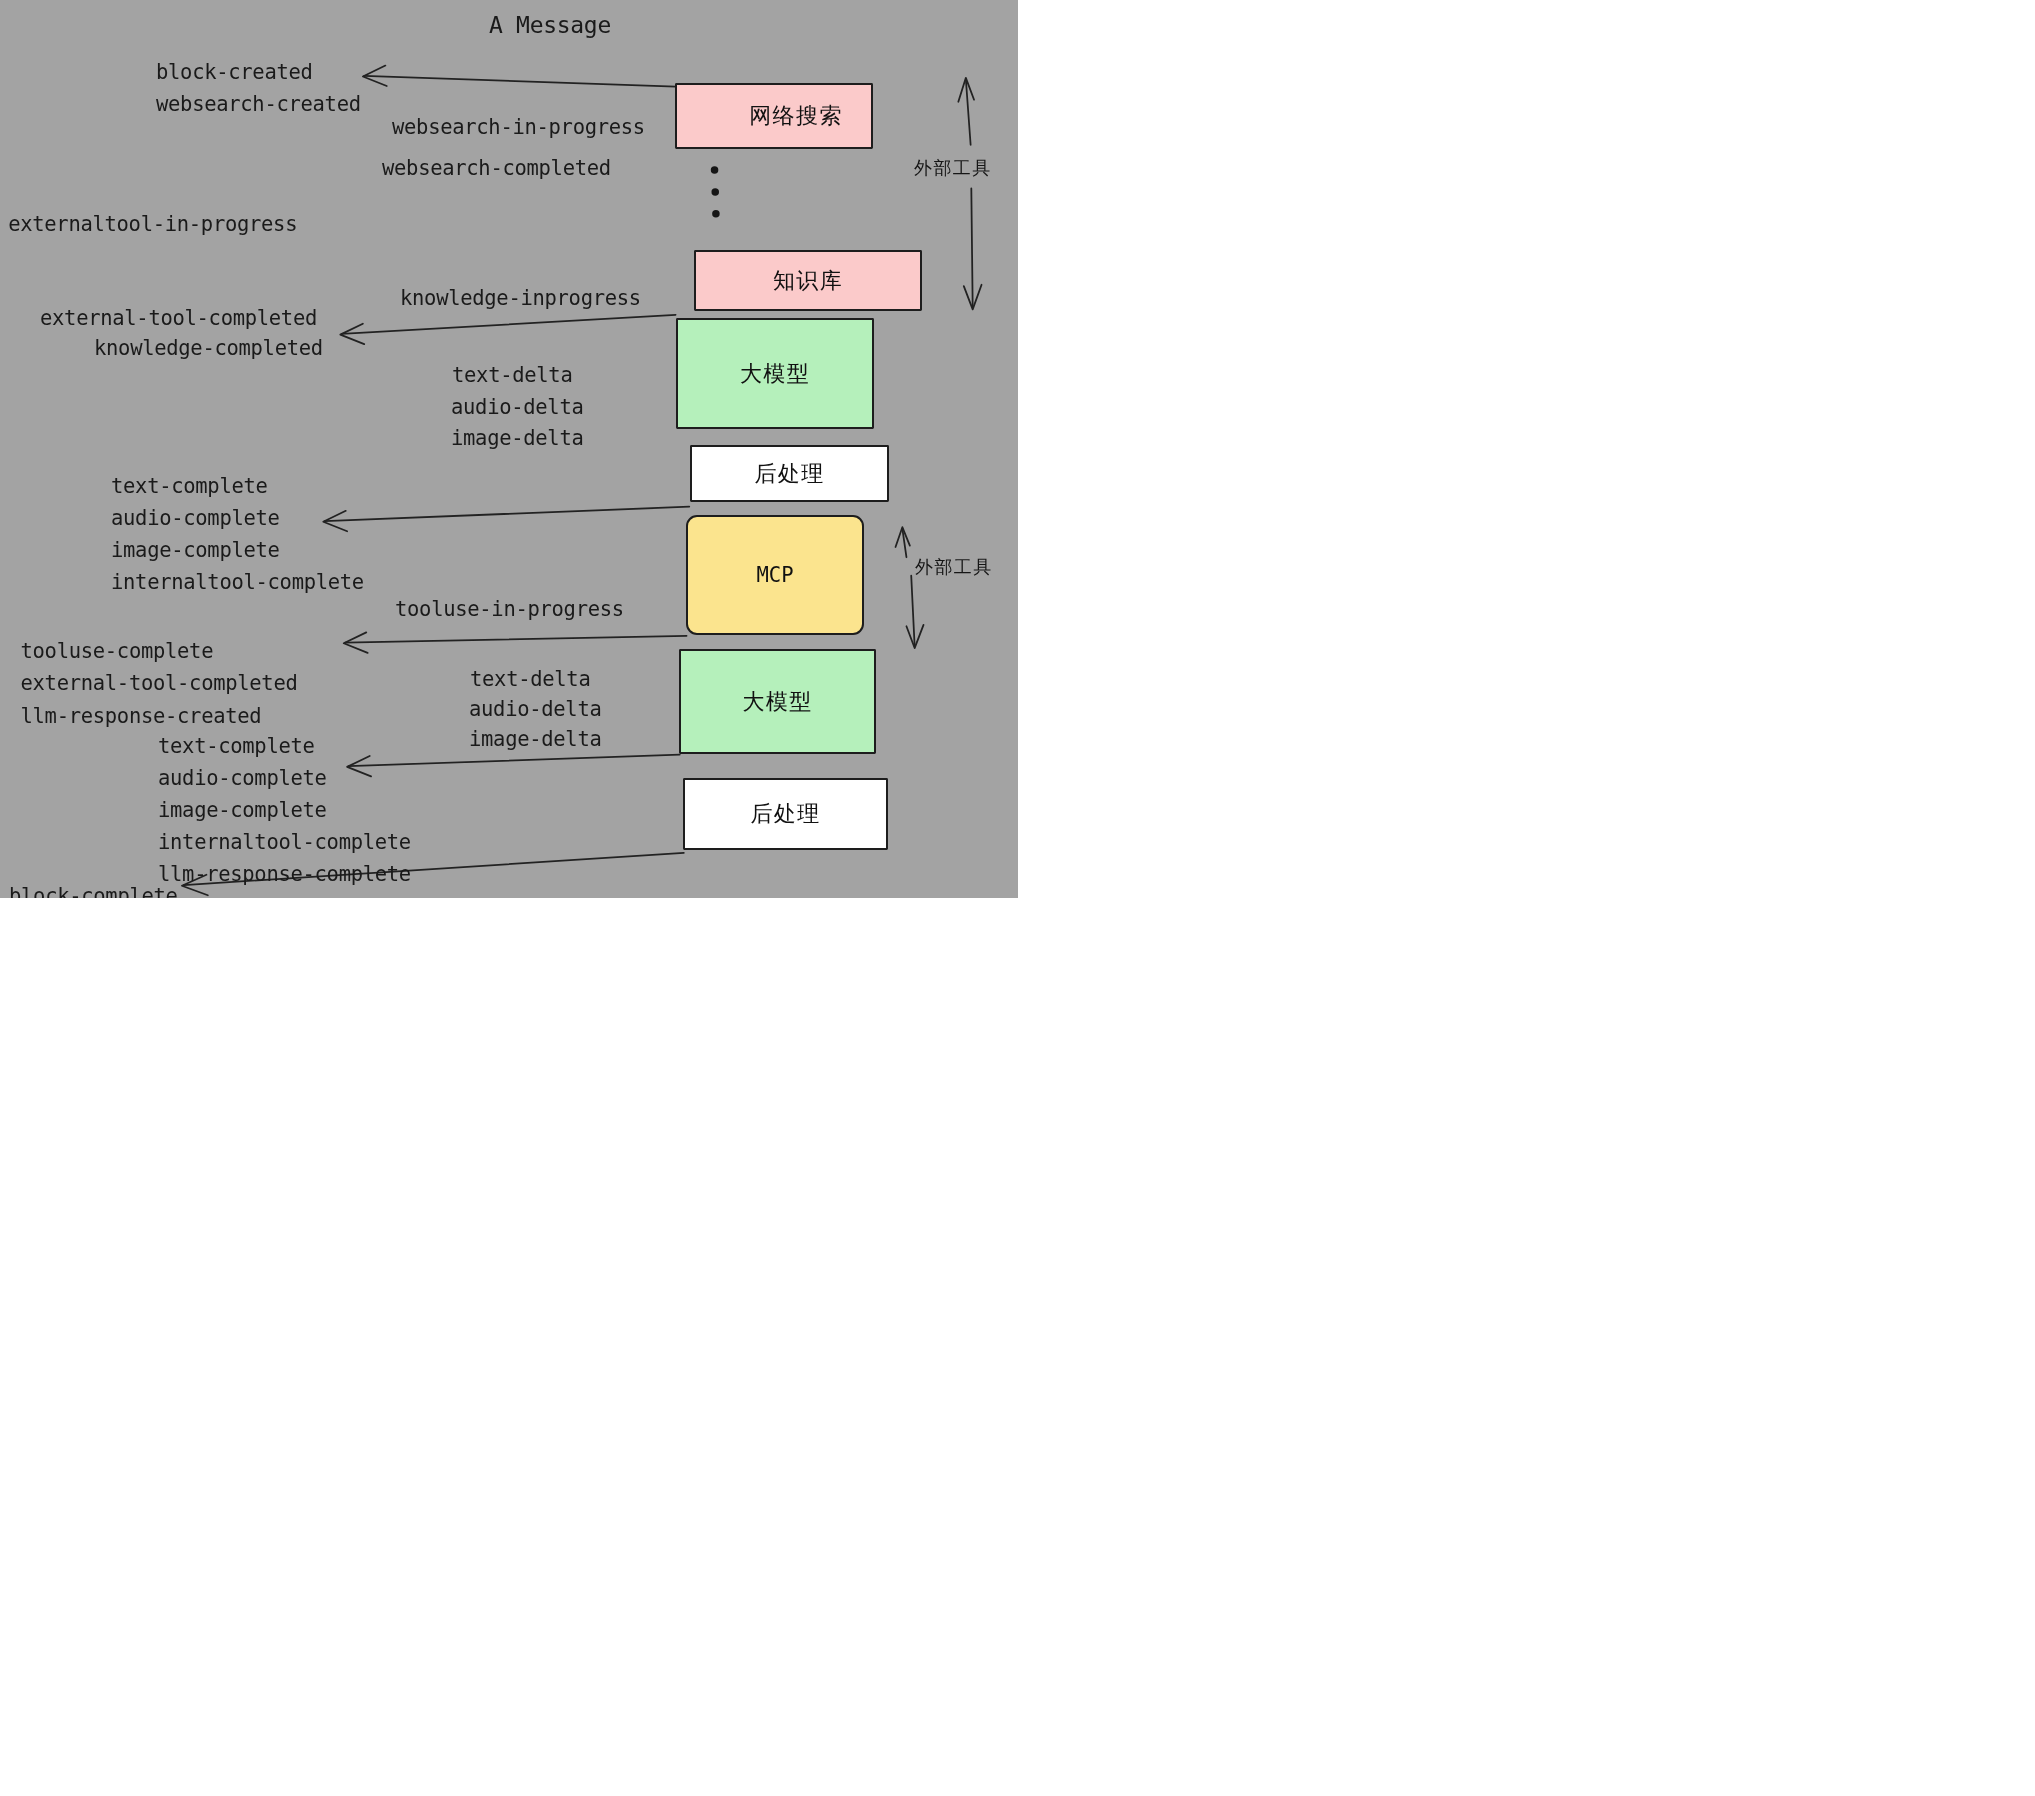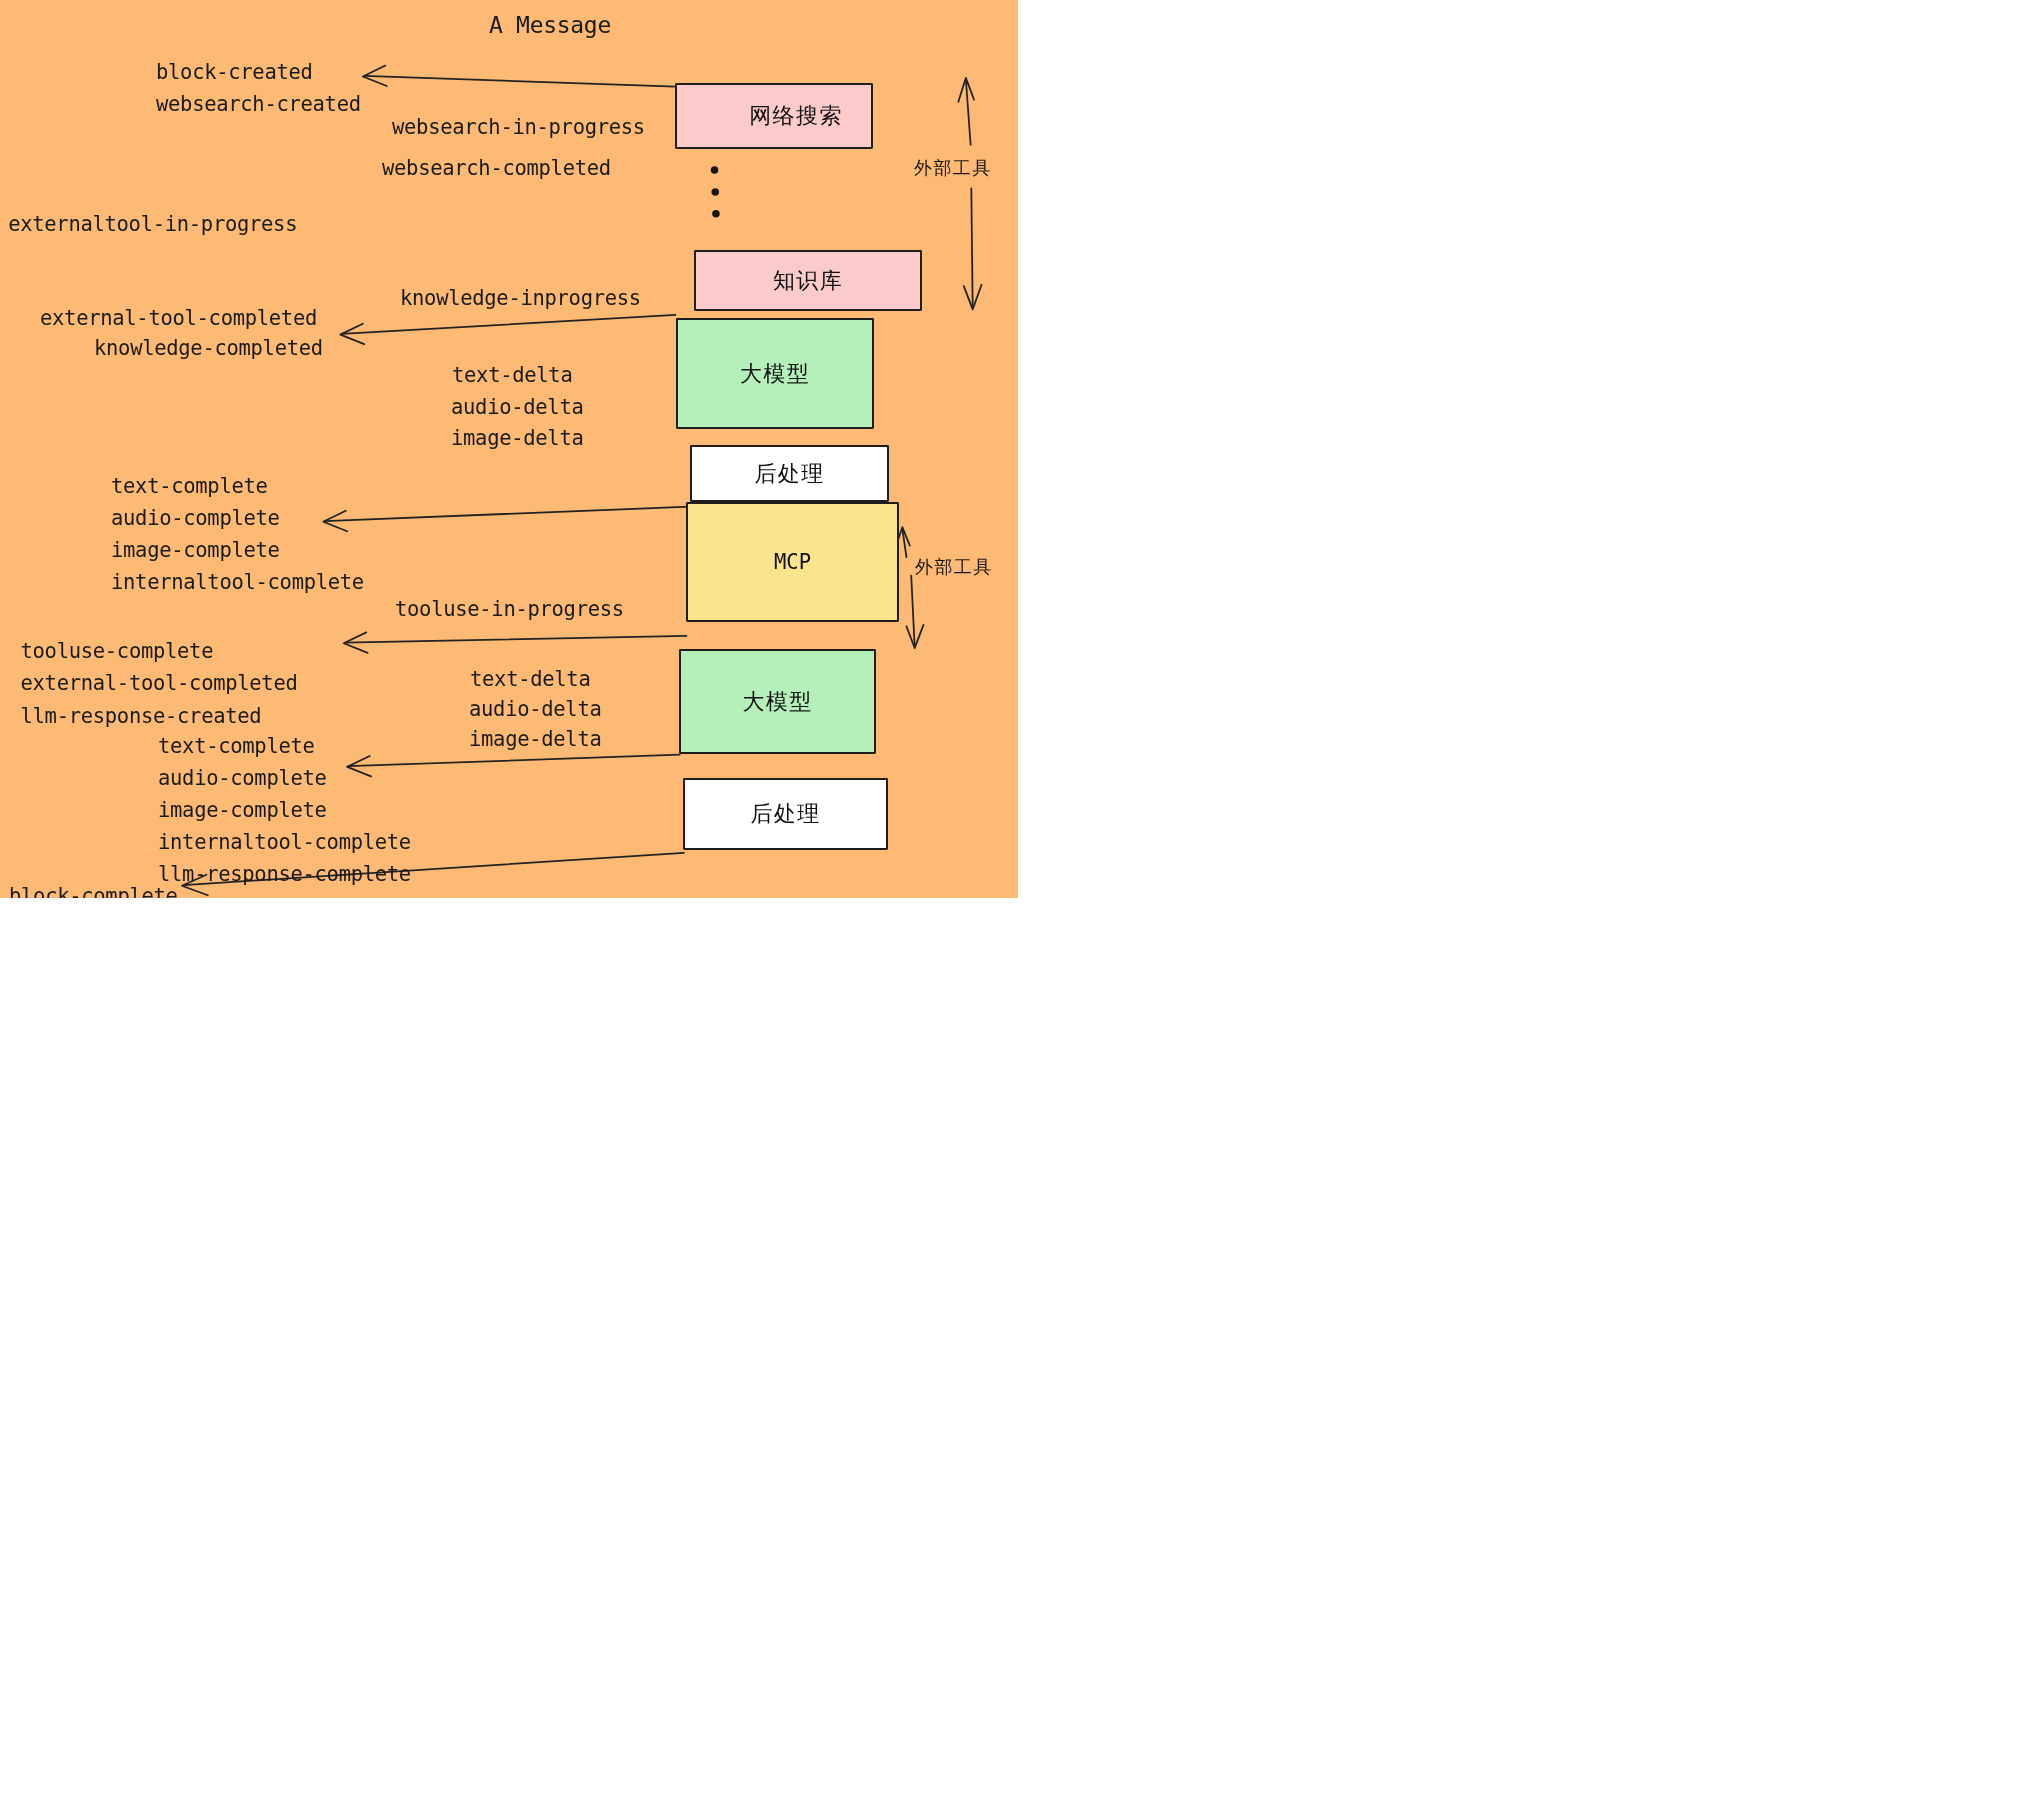--- a/index.html
+++ b/index.html
@@ -1,20 +1,20 @@
 <!DOCTYPE html>
 <html style="font-size:11px"><head>
 <meta charset="utf-8">
 <style>
   html,body{margin:0;padding:0;background:#ffffff;}
   #stage{
     position:relative;
     width:1018px;
     height:898px;
-    background:#fdba74;
+    background:#a3a3a3;
     overflow:hidden;
     font-family:"DejaVu Sans Mono", monospace;
     color:#1a1a1a;
   }
   #wires{position:absolute;left:0;top:0;width:1018px;height:898px;}
   #wires path{stroke:#222;stroke-width:2.6;fill:none;stroke-linecap:round;stroke-linejoin:round;}
   #wires circle{fill:#161616;stroke:none;}
   .lbl{
     position:absolute;
     font-size:20.5px;
@@ -166,21 +166,21 @@
   </div>
 
   <div class="box green" style="left:676px;top:318px;width:198px;height:111px;">
     <span class="cn">大模型</span>
   </div>
 
   <div class="box white" style="left:690px;top:445px;width:199px;height:57px;">
     <span class="cn">后处理</span>
   </div>
 
-  <div class="box yellow" style="left:686px;top:502px;width:213px;height:120px;">
+  <div class="box yellow" style="left:686px;top:515px;width:178px;height:120px;border-radius:11px;">
     <span class="mono-box-label">MCP</span>
   </div>
 
   <div class="box green" style="left:679px;top:649px;width:197px;height:105px;">
     <span class="cn">大模型</span>
   </div>
 
   <div class="box white" style="left:683px;top:778px;width:205px;height:72px;">
     <span class="cn">后处理</span>
   </div>

